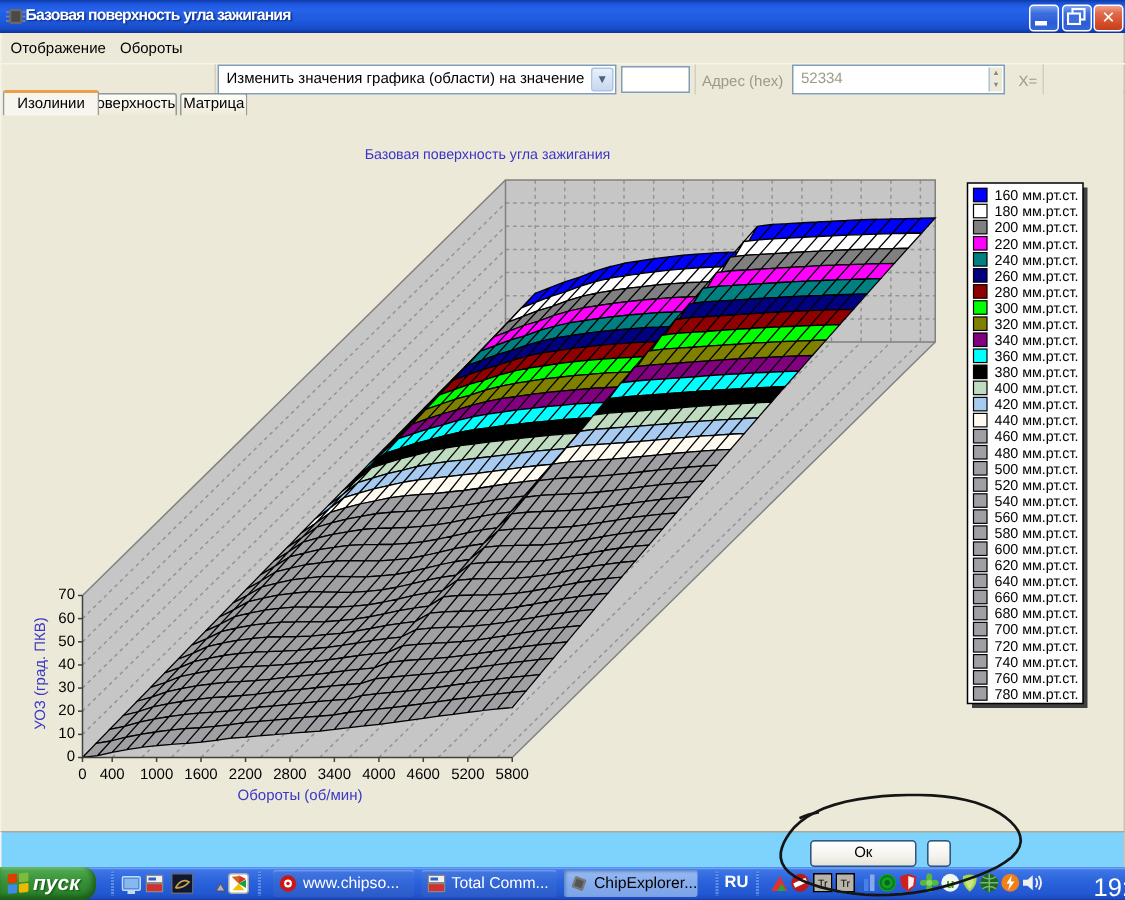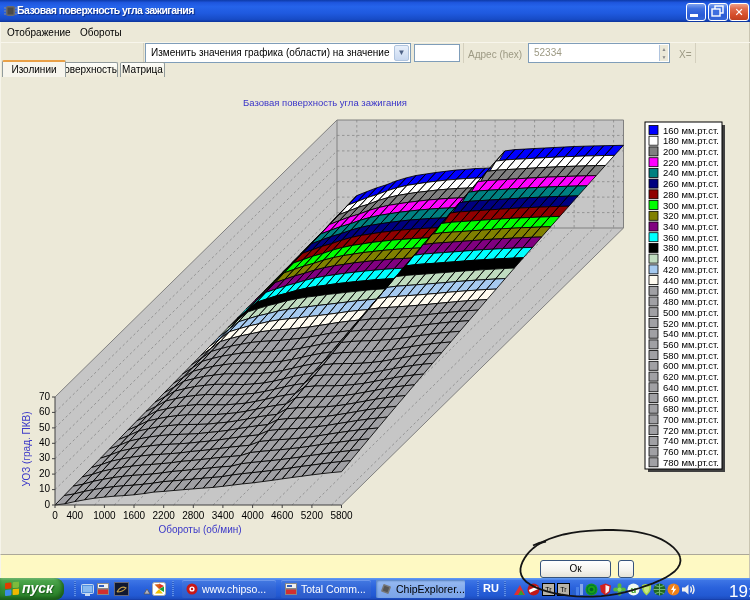--- a/index.html
+++ b/index.html
@@ -8,21 +8,21 @@
 .titletxt{position:absolute;left:17px;top:4px;color:#fff;font-size:10.5px;font-weight:bold;letter-spacing:-0.55px;text-shadow:1px 1px 1px #0A2A80}
 .capbtn{position:absolute;top:3px;width:20px;height:18px;border-radius:3px;border:1px solid #fff;
  background:linear-gradient(180deg,#7DA1EF 0%,#3D6EE0 30%,#2B5CD6 70%,#3566D8 100%);color:#fff;font-size:11px;text-align:center;line-height:16px}
 .menubar{position:absolute;left:0;top:22px;width:750px;height:21px;background:#ECE9D8;border-left:1px solid #F6F4EA;border-right:1px solid #C9C5B2;font-size:10px;color:#000}
 .toolbar{position:absolute;left:0;top:43px;width:750px;height:20px;background:#ECE9D8;border-left:1px solid #F6F4EA;border-right:1px solid #C9C5B2;font-size:10px}
 .field{position:absolute;background:#fff;border:1px solid #7F9DB9;font-size:10px;color:#000;white-space:nowrap;overflow:hidden}
 .gray{color:#9D9A84}
 .tabs{position:absolute;left:0;top:60px;width:750px;height:17px;border-left:1px solid #F6F4EA;border-right:1px solid #C9C5B2}
 .tab{position:absolute;top:2px;height:15px;border:1px solid #919B9C;border-bottom:none;border-radius:2px 2px 0 0;background:linear-gradient(180deg,#FEFEFA,#EEEAD8);font-size:10px;text-align:center;line-height:13px;color:#000;white-space:nowrap;overflow:hidden}
 .client{position:absolute;left:0;top:77px;width:750px;height:477px;background:#ECE9D8;border-left:1px solid #F6F4EA;border-right:1px solid #C9C5B2}
-.bstrip{position:absolute;left:0;top:554px;width:750px;height:28px;background:#fef9c3;border-top:1px solid #ACA899;border-left:1px solid #F6F4EA;border-right:1px solid #C9C5B2}
+.bstrip{position:absolute;left:0;top:554px;width:750px;height:28px;background:#7dd3fc;border-top:1px solid #ACA899;border-left:1px solid #F6F4EA;border-right:1px solid #C9C5B2}
 .xpbtn{position:absolute;border:1px solid #36537C;border-radius:3px;background:linear-gradient(180deg,#FFFFFF 0%,#F4F3EE 60%,#E6E4D8 100%);font-size:10px;text-align:center;color:#000}
 .taskbar{position:absolute;left:0;top:578px;width:750px;height:22px;
  background:linear-gradient(180deg,#4A86EC 0%,#6FA4F5 4%,#3E76E6 9%,#2A62DC 45%,#2259D2 80%,#1C4CBE 95%,#15389E 100%)}
 .start{position:absolute;left:0;top:0;width:64px;height:22px;border-radius:0 9px 9px 0;
  background:linear-gradient(180deg,#7FC57F 0%,#4CA64C 12%,#379137 45%,#2C852C 80%,#1F6C1F 100%);box-shadow:inset -2px -2px 4px #1A5A1A}
 .starttxt{position:absolute;left:22px;top:2px;color:#fff;font-size:14px;font-weight:bold;font-style:italic;text-shadow:1px 1px 1px #1A5A1A}
 .taskbtn{position:absolute;top:2px;height:18px;border-radius:2px;font-size:10.5px;color:#fff;line-height:18px;
  background:linear-gradient(180deg,#4379E2 0%,#3265D6 50%,#2B5BC8 100%);box-shadow:inset 0 1px 0 #6B97EC}
 .qlsep{position:absolute;top:3px;width:2px;height:16px;background:repeating-linear-gradient(180deg,#5E8FE8 0,#5E8FE8 1px,#2A5CC8 1px,#2A5CC8 2px)}
 </style></head><body>

